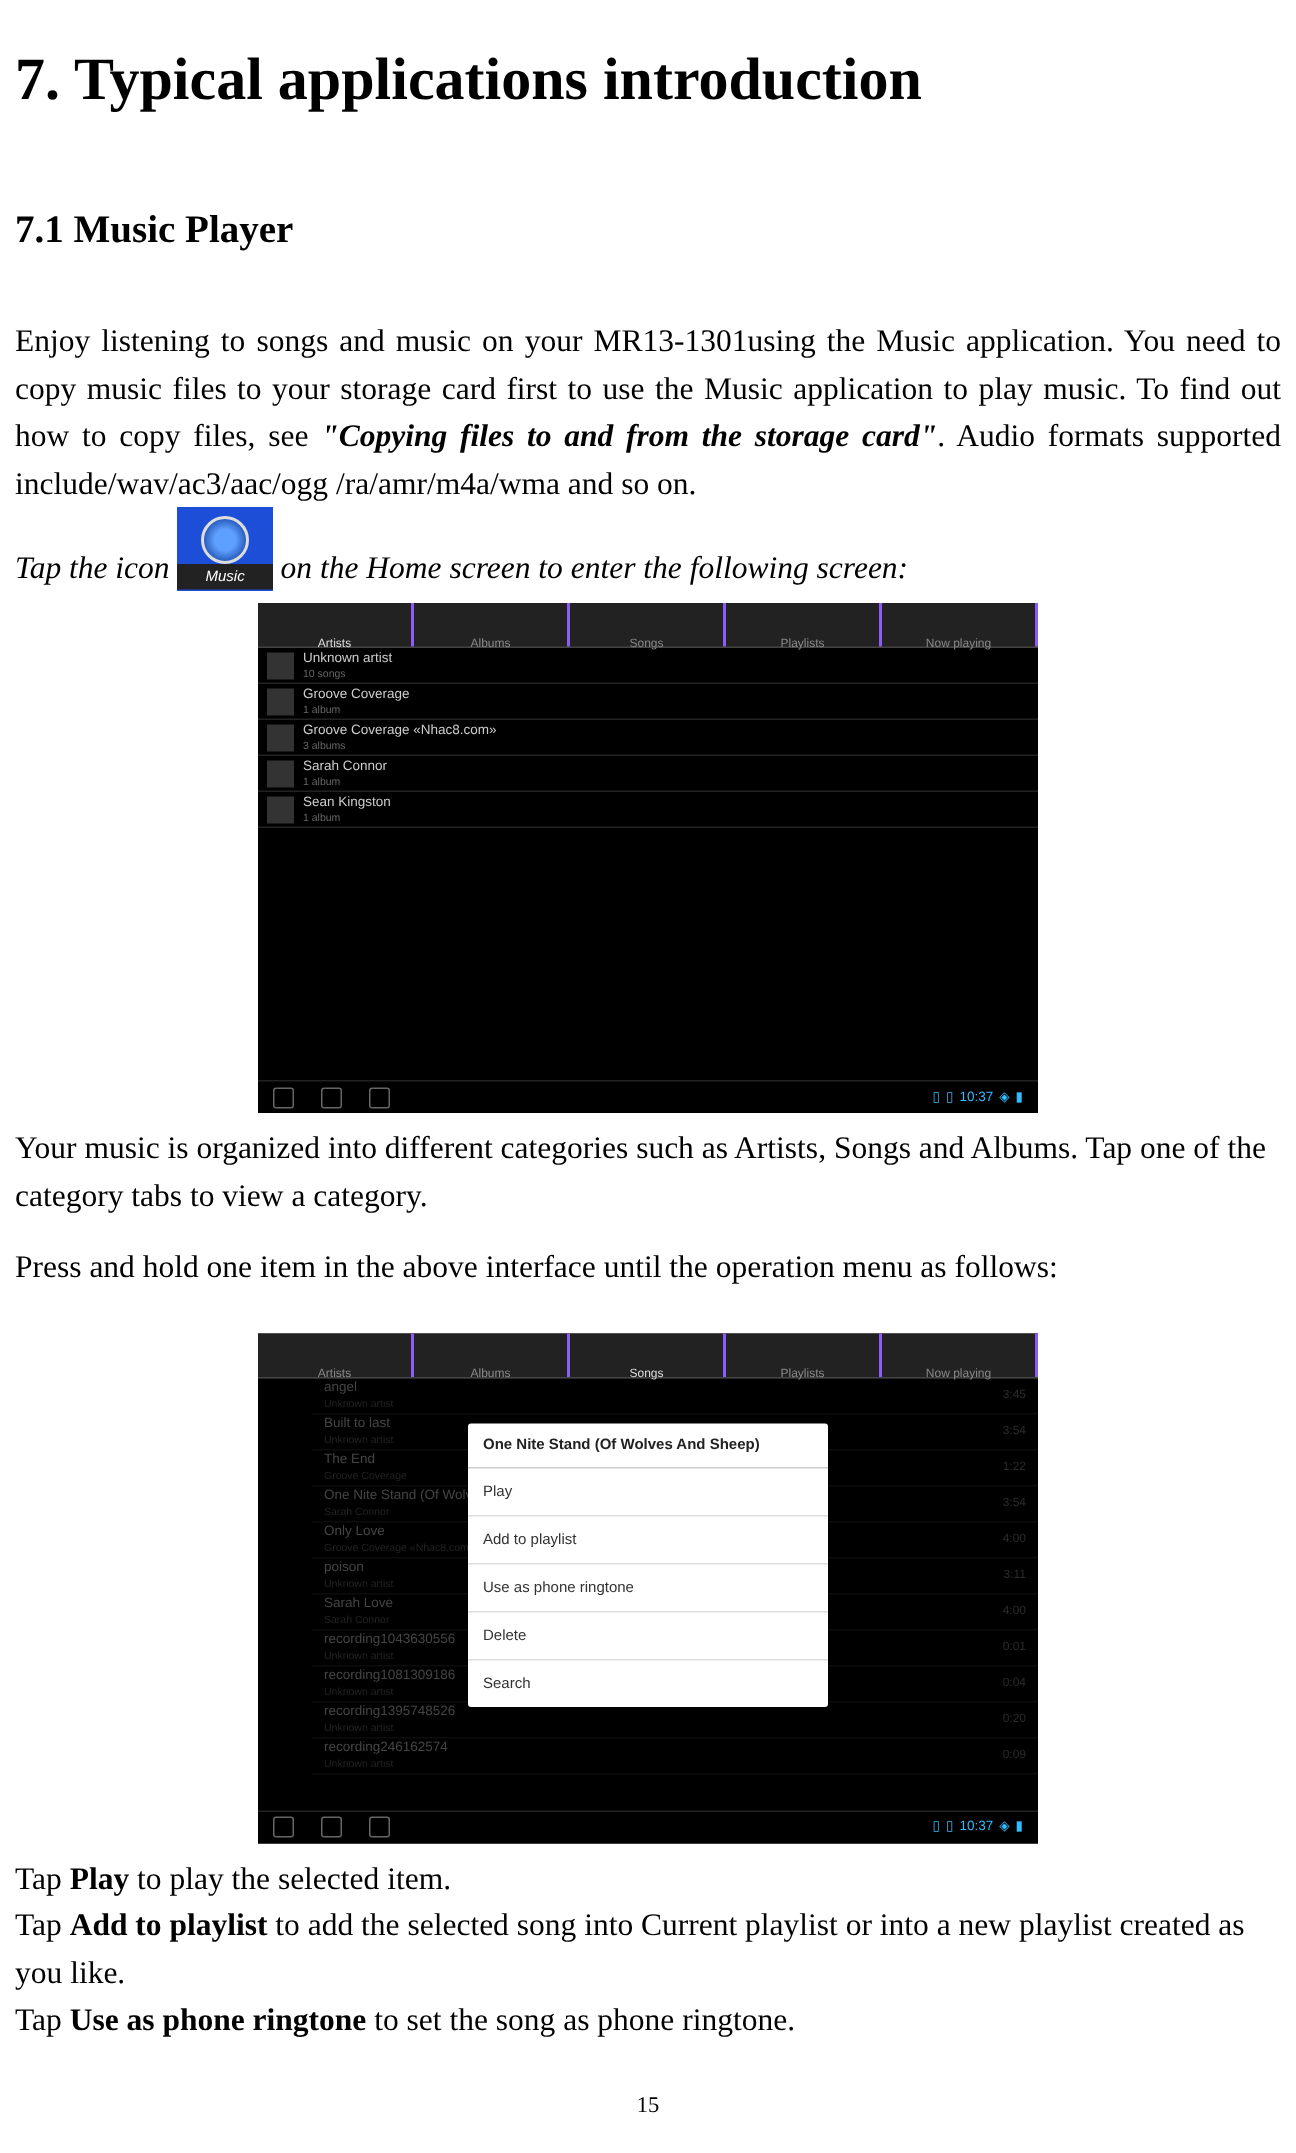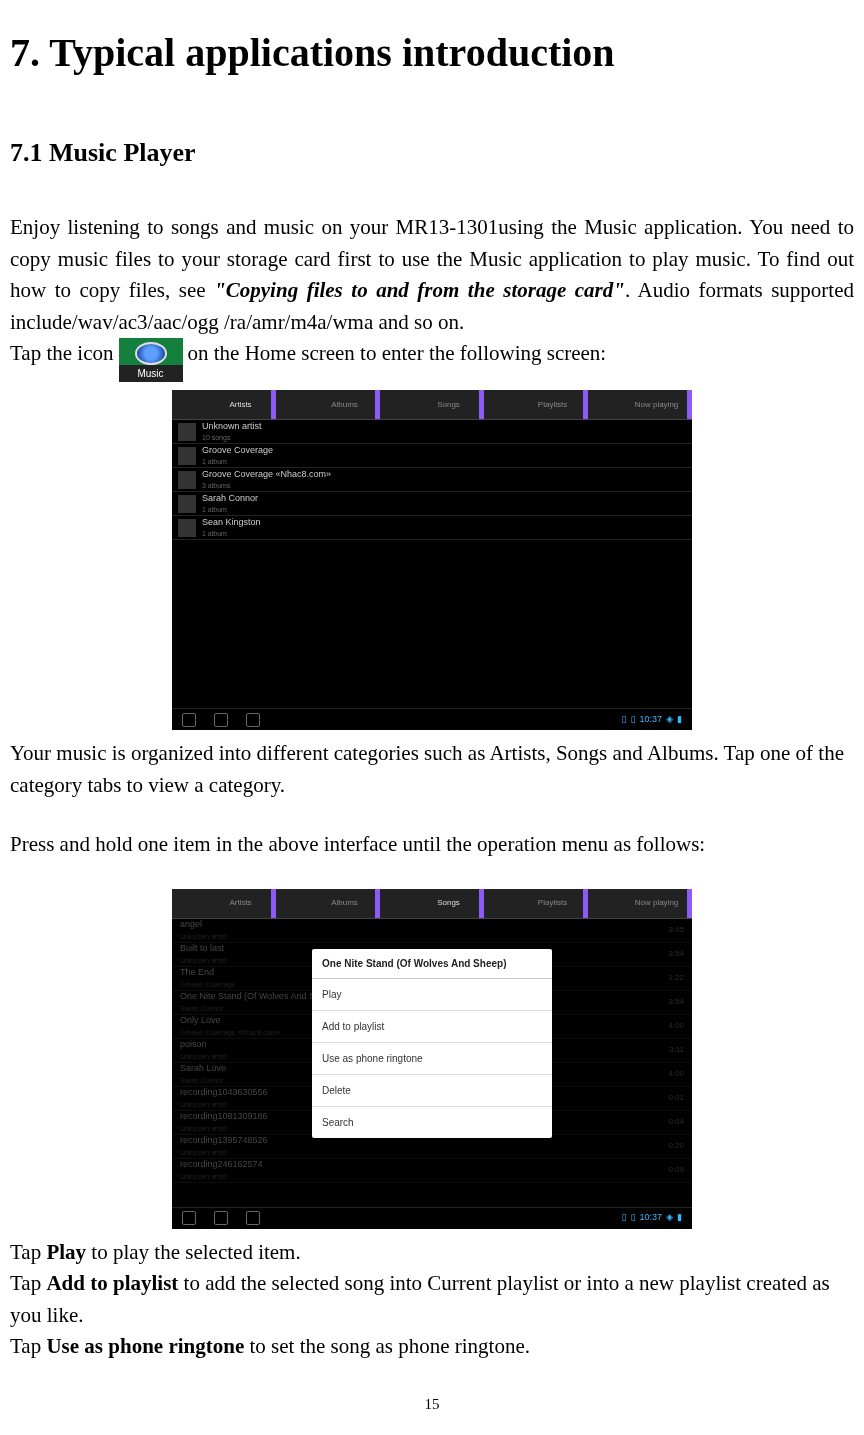--- a/index.html
+++ b/index.html
@@ -40,22 +40,22 @@
     }
     .bold {
       font-weight: bold;
     }
     .icon-inline {
       display: inline-flex;
       flex-direction: column;
       align-items: center;
       justify-content: center;
       width: 64px;
-      height: 44px;
-      background: #15803d;
+      height: 56px;
+      background: #1d4ed8;
       margin: 0 5px;
       vertical-align: middle;
       position: relative;
     }
     .icon-circle {
       width: 32px;
       height: 32px;
       border-radius: 50%;
       background: radial-gradient(circle, #5ea0ff 35%, #2a60c0 70%, #162f60 100%);
       border: 2px solid #ddd;
@@ -86,27 +86,27 @@
     }
     .tabs {
       display: flex;
       height: 30px;
       background: #222;
       border-bottom: 1px solid #444;
     }
     .tab {
       flex: 1;
       display: flex;
-      flex-direction: row;
+      flex-direction: column;
       align-items: center;
       justify-content: center;
       font-family: Arial, sans-serif;
       font-size: 8px;
       color: #888;
-      border-right: 5px solid #8b5cf6;
+      border-right: 2px solid #8b5cf6;
       gap: 24px;
     }
     .tab.active {
       color: #ddd;
     }
     .tab-icon {
       width: 14px;
       height: 14px;
       margin-bottom: 1px;
     }
@@ -226,23 +226,24 @@
     .page-number {
       text-align: center;
       margin-top: 30px;
       font-size: 15px;
     }
     .para-space {
       margin-bottom: 28px;
     }
     .icon-line {
       display: flex;
-      align-items: flex-start;
+      align-items: flex-end;
       flex-wrap: wrap;
       margin-bottom: 8px;
+      font-style: italic;
     }
   </style>
 </head>
 <body>
 
 <h1>7. Typical applications introduction</h1>
 <h2>7.1 Music Player</h2>
 
 <p class="justify">
   <span>Enjoy listening to songs and music on your MR13-1301using the Music application. You need to copy music files to your storage card first to use the Music application to play music. To find out how to copy files, see </span><span class="bold-italic">"Copying files to and from the storage card"</span><span>. Audio formats supported include/wav/ac3/aac/ogg /ra/amr/m4a/wma and so on.</span>
@@ -328,21 +329,21 @@
       <span>▯</span>
       <span>10:37</span>
       <span>◈</span>
       <span>▮</span>
     </div>
   </div>
 </div>
 
 <p>Your music is organized into different categories such as Artists, Songs and Albums. Tap one of the category tabs to view a category.</p>
 
-<p style="margin-top:28px;" class="para-space">Press and hold one item in the above interface until the operation menu as follows:</p>
+<p style="margin-top:16px;" class="para-space">Press and hold one item in the above interface until the operation menu as follows:</p>
 
 <div class="screenshot screenshot2">
   <div class="tabs">
     <div class="tab">
         <div class="tab-icon"></div>
         <span>Artists</span>
       </div>
     <div class="tab">
         <div class="tab-icon"></div>
         <span>Albums</span>
@@ -353,21 +354,21 @@
       </div>
     <div class="tab">
         <div class="tab-icon"></div>
         <span>Playlists</span>
       </div>
     <div class="tab">
         <div class="tab-icon"></div>
         <span>Now playing</span>
       </div>
   </div>
-  <div style="opacity:0.5;">
+  <div style="opacity:0.5;padding-left:36px;">
     <div class="song-item">
         <div class="song-info">
           <span class="song-title">angel</span>
           <span class="song-artist">Unknown artist</span>
         </div>
         <span class="song-duration">3:45</span>
       </div>
     <div class="song-item">
         <div class="song-info">
           <span class="song-title">Built to last</span>

